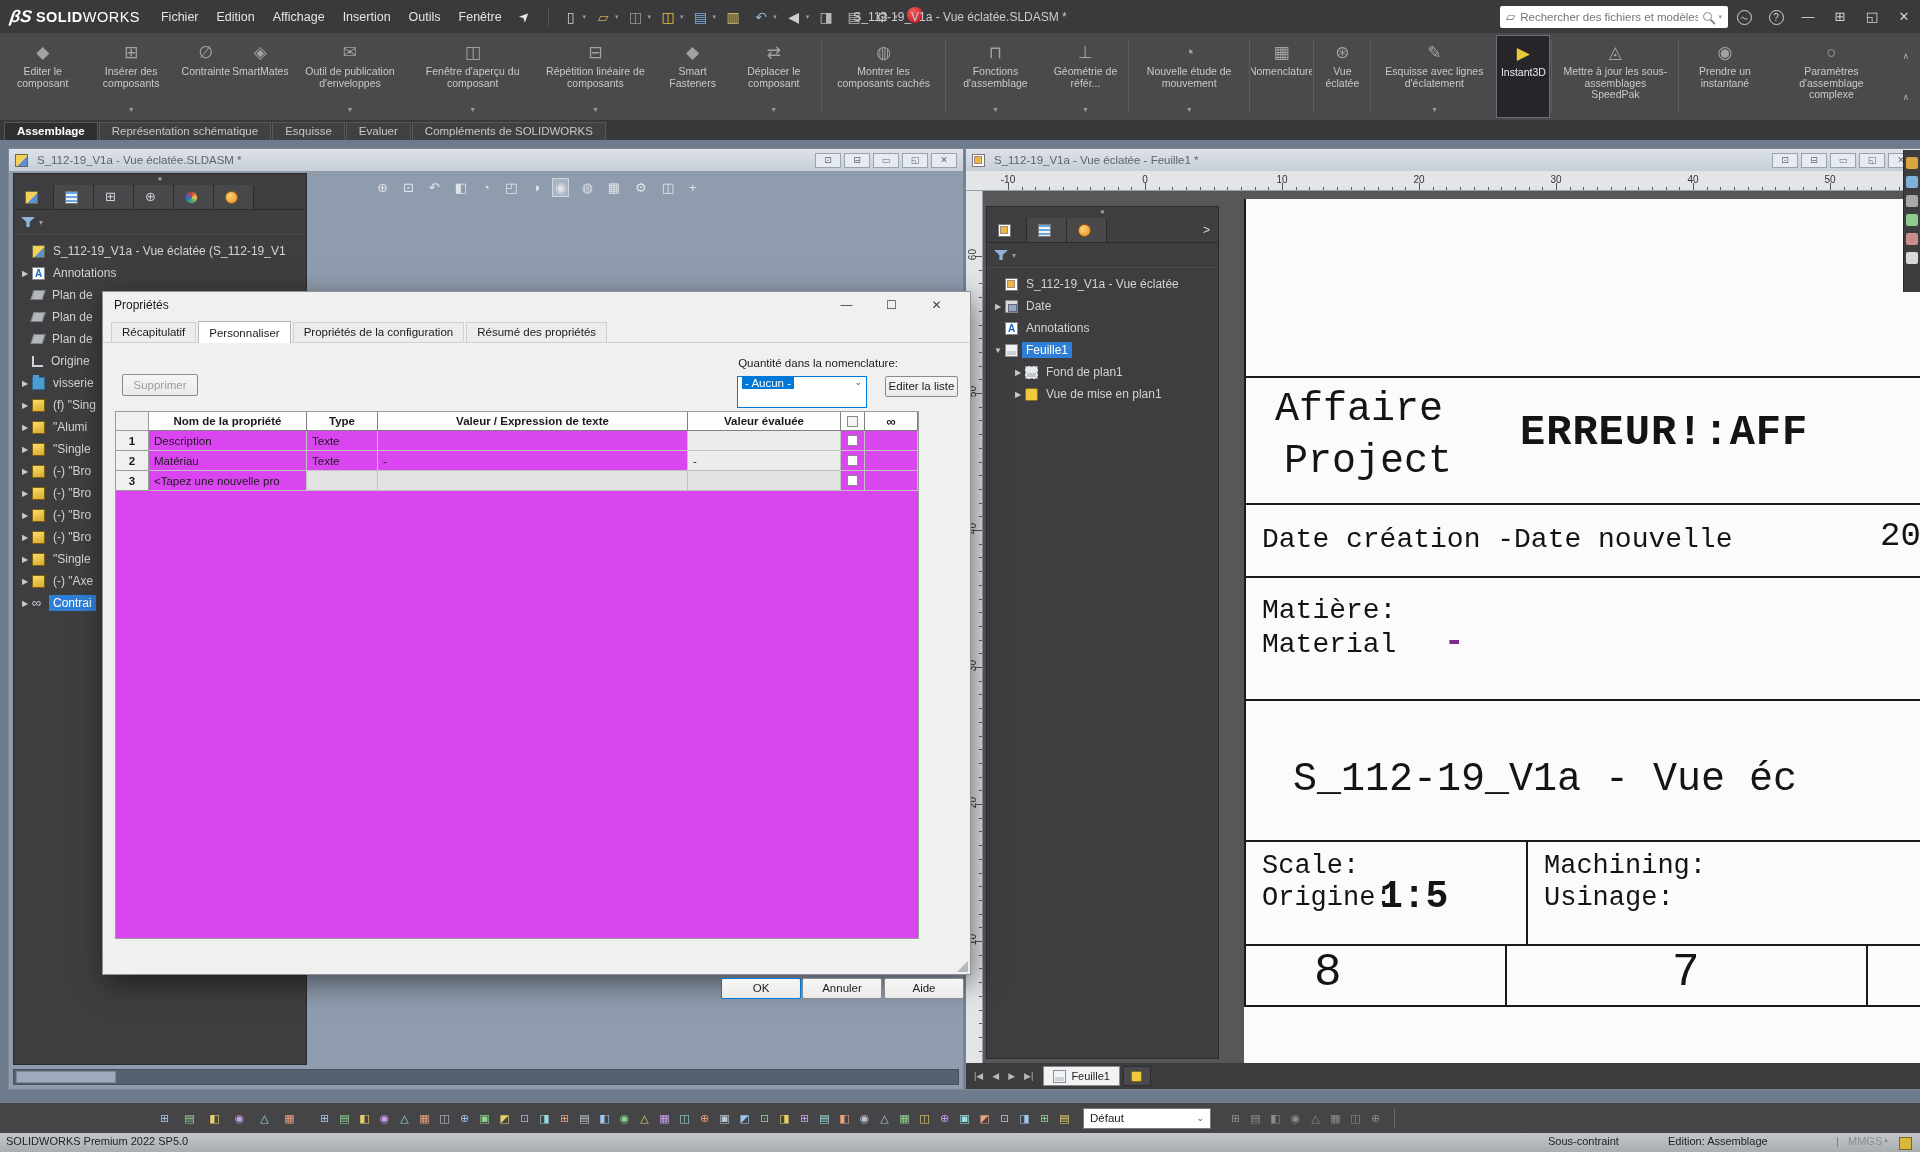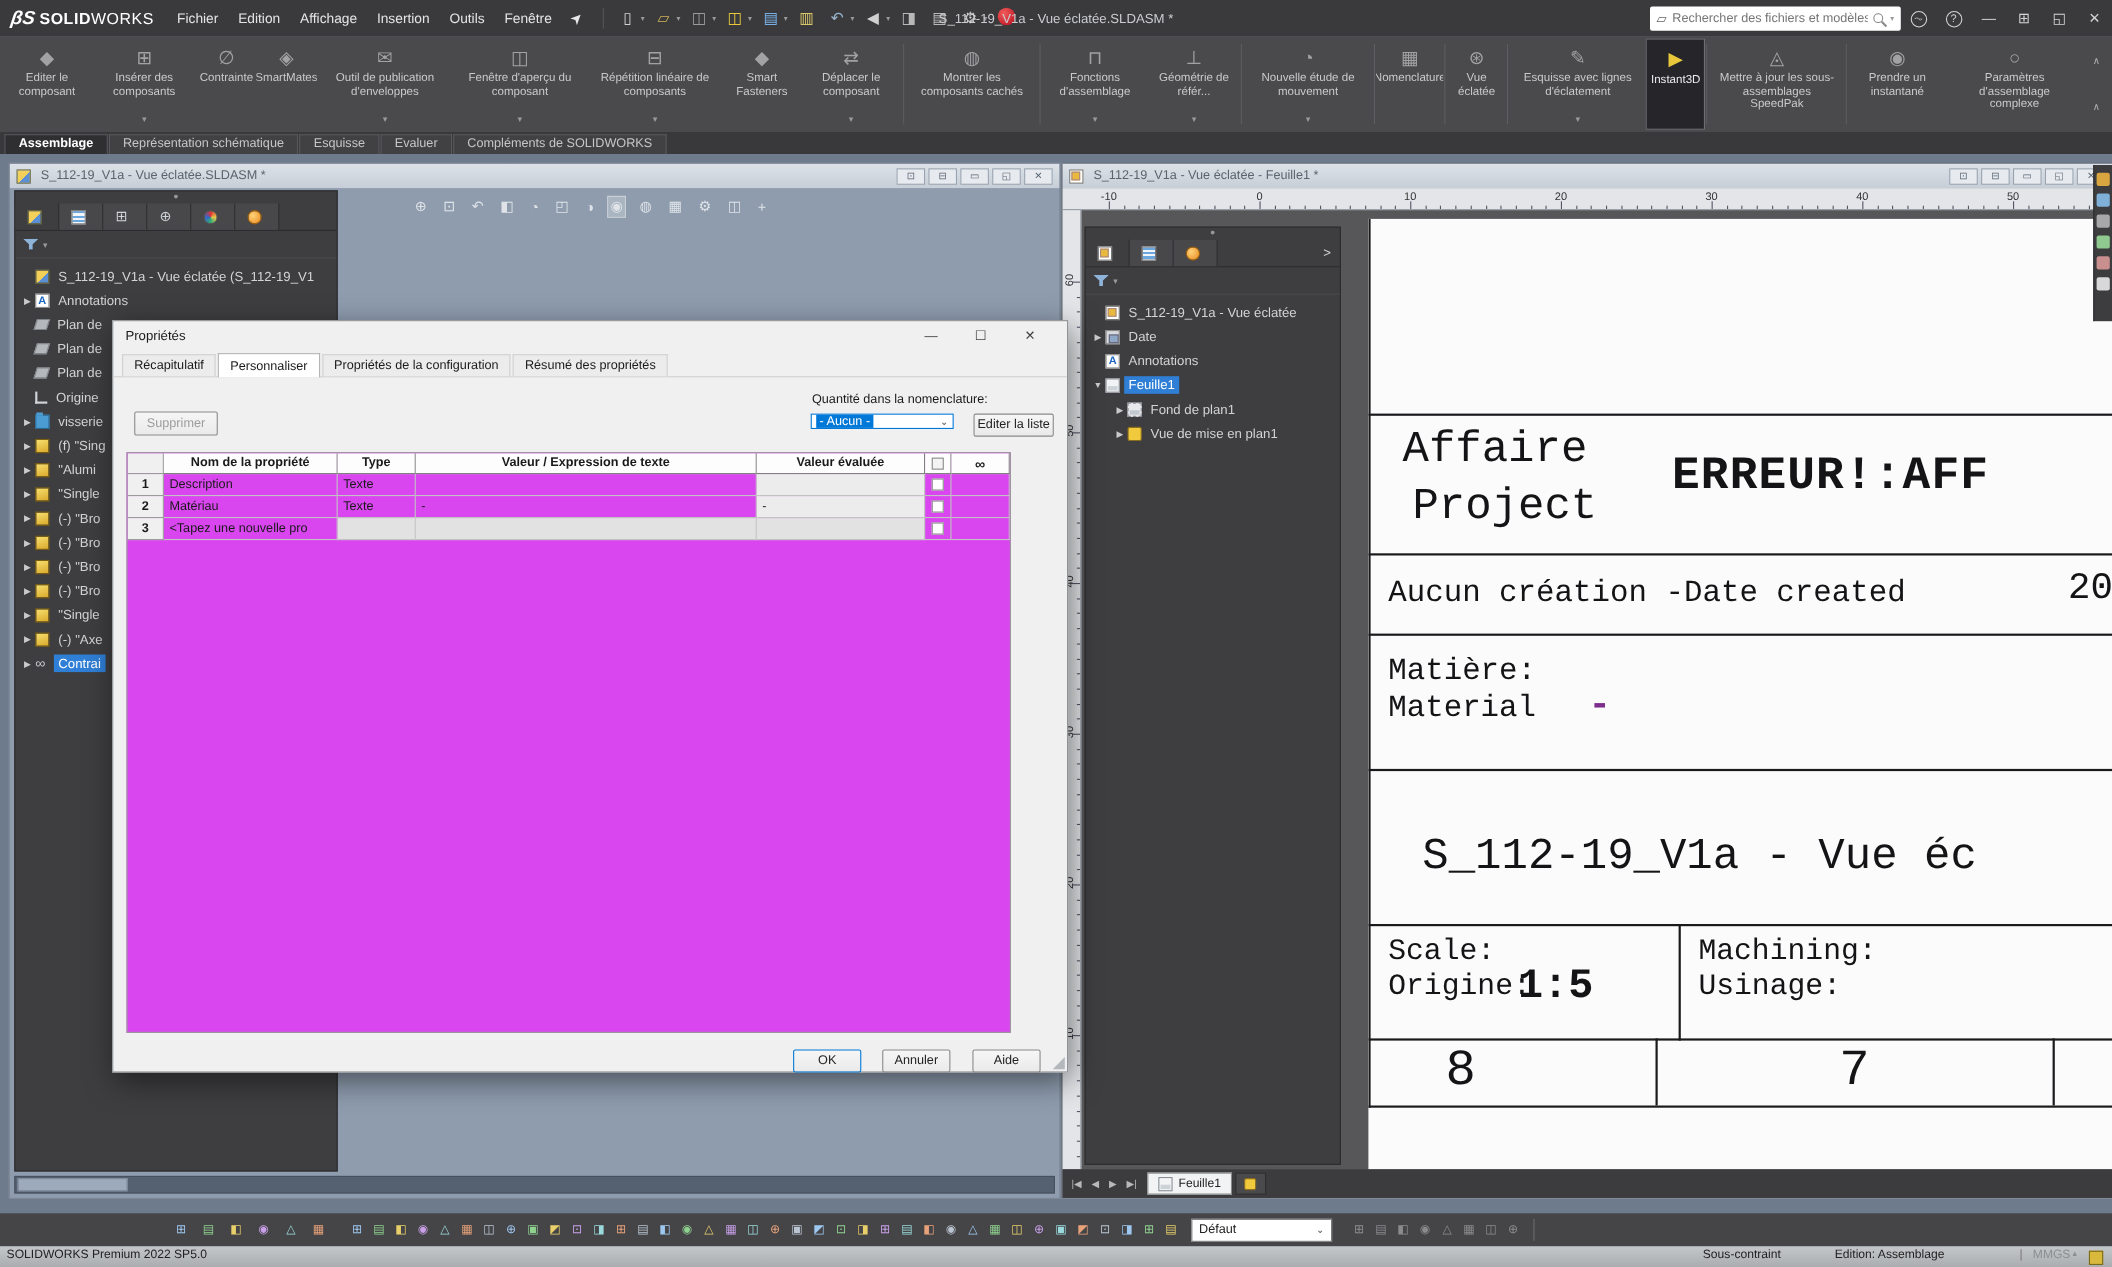--- a/index.html
+++ b/index.html
@@ -116,33 +116,33 @@
 #dlg::after{content:"";position:absolute;right:2px;bottom:2px;width:0;height:0;border-left:11px solid transparent;border-bottom:11px solid #b4b8bc}
 .dtitle{height:26px;display:flex;align-items:center;padding:0 11px;font-size:12px}
 .dctl{margin-left:auto;display:flex}
 .dc{width:45px;text-align:center;color:#444;font-size:12px}
 .dtabs{display:flex;padding:0 8px;border-bottom:1px solid #d2d2d2;height:25px;align-items:flex-end}
 .dtab{padding:3px 10px 4px;border:1px solid #d0d0d0;border-bottom:none;background:#ececec;margin-right:2px;white-space:nowrap}
 .dtab.active{background:#fff;border-color:#b4b4b4;position:relative;top:1px;padding-top:5px}
 .dlgbtn{position:absolute;border:1px solid #8a8a8a;background:linear-gradient(#f6f6f6,#eaeaea);border-radius:2px;text-align:center;font-size:11.5px;color:#222}
 #supprimer{left:19px;top:82px;width:76px;height:22px;line-height:20px;color:#9c9c9c}
 .qtylab{position:absolute;left:560px;top:65px;width:235px;text-align:right}
-.qtycombo{position:absolute;left:634px;top:84px;width:130px;height:14px;border:1px solid #0078d7;background:#fff;display:flex;align-items:center;padding:0 4px;gap:4px}
+.qtycombo{position:absolute;left:634px;top:84px;width:130px;height:32px;border:1px solid #0078d7;background:#fff;display:flex;align-items:flex-start;padding:0 4px;gap:4px}
 .qtysel{background:#0078d7;color:#fff;padding:0 3px}
 .qtycaret{margin-left:auto;color:#555;font-size:9px}
 #editlist{left:782px;top:84px;width:73px;height:21px;line-height:19px}
 .ptw{position:absolute;left:12px;top:119px;width:804px;height:528px;background:#d946ef;border:1px solid #9a9a9a;overflow:hidden}
 .prow{display:flex}
 .pc{border-right:1px solid #c2c2c2;border-bottom:1px solid #c2c2c2;height:20px;padding:2px 5px;font-size:11.5px;overflow:hidden;white-space:nowrap;flex:none;display:flex;align-items:center}
 .phc{height:19px;background:#fdfdfd;font-weight:bold;justify-content:center;border-color:#808080;padding:1px 2px}
 .pnum{background:#f0f0f0;justify-content:center;font-weight:bold;border-color:#9a9a9a}
 .pgray{background:#ececec}
 .pdis{background:#e2e2e2}
 .cbx{width:11px;height:11px;border:1px solid #8a8a8a;background:#fff;margin:0 auto}
-.okbtn{top:662px;width:62px;height:21px;line-height:19px}
+.okbtn{top:686px;width:80px;height:21px;line-height:19px}
 #okb{left:618px;border:1px solid #0078d7}
 #cancelb{left:699px}
 #helpb{left:781px}
 
 #btoolbar{position:absolute;left:0;right:0;top:1103px;height:30px;background:#454548;display:flex;align-items:center;z-index:38}
 .bic{width:19px;height:18px;font-size:11px;text-align:center;line-height:18px;border-radius:2px;flex:none}
 #btleft{margin-left:155px;display:flex;gap:6px}
 #btmain{margin-left:16px;display:flex;gap:1px}
 .bcombo{margin-left:9px;width:128px;height:21px;background:#fff;border:1px solid #7a7a7c;display:flex;align-items:center;padding:0 6px;font-size:11.5px;color:#222}
 .bcaret{margin-left:auto;font-size:9px;color:#555}
@@ -654,21 +654,21 @@
     <div class="ln" style="left:0;top:641px;right:0;height:2px"></div>
     <div class="ln" style="left:0;top:745px;right:0;height:2px"></div>
     <div class="ln" style="left:0;top:806px;right:0;height:2px"></div>
     <div class="ln" style="left:282px;top:641px;width:2px;height:106px"></div>
     <div class="ln" style="left:261px;top:745px;width:2px;height:61px"></div>
     <div class="ln" style="left:622px;top:745px;width:2px;height:61px"></div>
 
     <div class="stext" style="left:31px;top:188px;font-size:40px">Affaire</div>
     <div class="stext" style="left:40px;top:240px;font-size:40px">Project</div>
     <div class="stext" style="left:276px;top:210px;font-size:42px;font-weight:bold;letter-spacing:1px">ERREUR!:AFF</div>
-    <div class="stext" style="left:18px;top:325px;font-size:28px">Aucun création -Date created</div>
+    <div class="stext" style="left:18px;top:325px;font-size:28px">Date création -Date nouvelle</div>
     <div class="stext" style="left:636px;top:318px;font-size:34px">20</div>
     <div class="stext" style="left:18px;top:396px;font-size:28px">Matière:</div>
     <div class="stext" style="left:18px;top:430px;font-size:28px">Material</div>
     <div class="stext" style="left:200px;top:424px;font-size:34px;font-weight:bold;color:#7d2e8d">-</div>
     <div class="stext" style="left:49px;top:558px;font-size:40px">S_112-19_V1a - Vue éc</div>
     <div class="stext" style="left:18px;top:652px;font-size:27px">Scale:</div>
     <div class="stext" style="left:18px;top:684px;font-size:27px">Origine:</div>
     <div class="stext" style="left:136px;top:676px;font-size:38px;font-weight:bold">1:5</div>
     <div class="stext" style="left:300px;top:652px;font-size:27px">Machining:</div>
     <div class="stext" style="left:300px;top:684px;font-size:27px">Usinage:</div>

